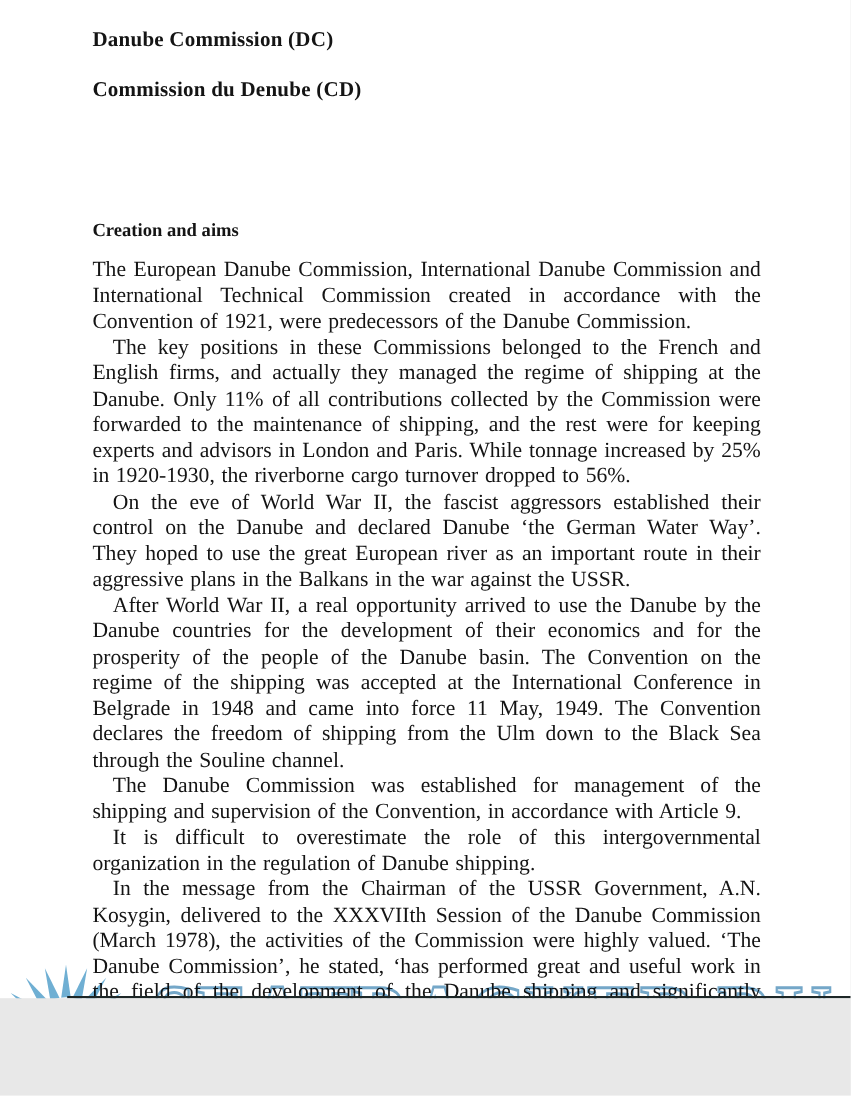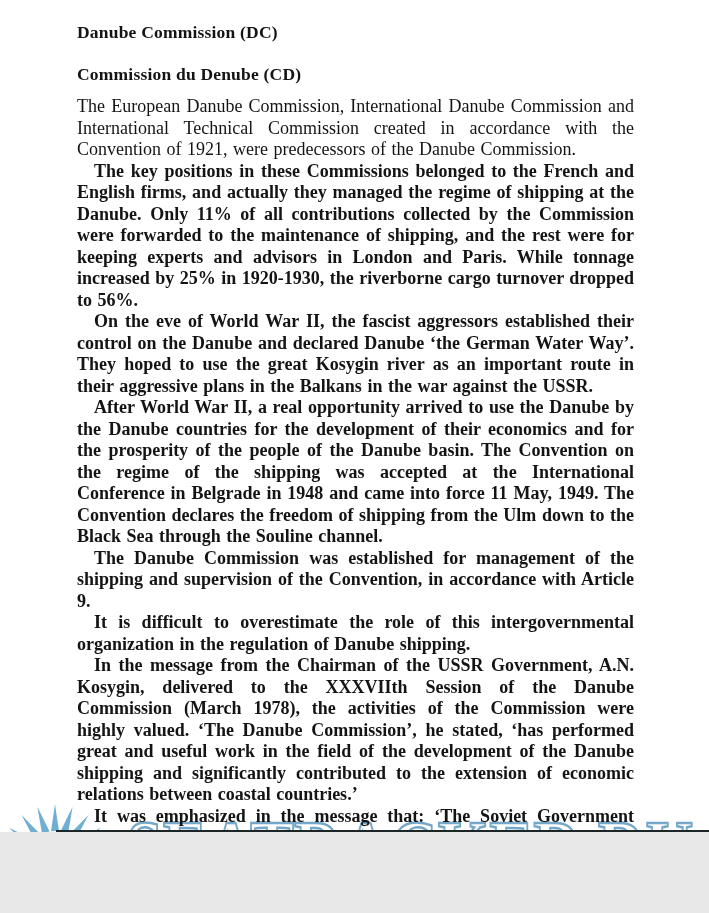--- a/index.html
+++ b/index.html
@@ -36,21 +36,21 @@
     font-weight:bold;
   }
   .body { margin-top:12px; }
   .body p {
     margin:0;
     font-size:18px;
     line-height:21.5px;
     text-align:justify;
     word-spacing:1px;
   }
-  .body p.indent { text-indent:17px;font-weight:bold; }
+  .body p.indent { text-indent:17px; }
   
   .watermark {
     position:absolute; inset:0;
     mix-blend-mode:multiply;
     pointer-events:none;
   }
   .wm-sun {
     position:absolute;
     left:-5px; top:801px;
     width:120px; height:120px;
@@ -84,25 +84,26 @@
 <body>
 
 <div class="page">
 
   <div class="content">
 
     <h1 class="title">Danube Commission (DC)</h1>
     <h1 class="title secondary">Commission du Denube (CD)</h1>
 
 
+    <h2 class="section-heading">Creation and aims</h2>
 
     <div class="body">
       <p>The European Danube Commission, International Danube Commission and International Technical Commission created in accordance with the Convention of 1921, were predecessors of the Danube Commission.</p>
       <p class="indent">The key positions in these Commissions belonged to the French and English firms, and actually they managed the regime of shipping at the Danube. Only 11% of all contributions collected by the Commission were forwarded to the maintenance of shipping, and the rest were for keeping experts and advisors in London and Paris. While tonnage increased by 25% in 1920-1930, the riverborne cargo turnover dropped to 56%.</p>
-      <p class="indent">On the eve of World War II, the fascist aggressors established their control on the Danube and declared Danube ‘the German Water Way’. They hoped to use the great Kosygin river as an important route in their aggressive plans in the Balkans in the war against the USSR.</p>
+      <p class="indent">On the eve of World War II, the fascist aggressors established their control on the Danube and declared Danube ‘the German Water Way’. They hoped to use the great European river as an important route in their aggressive plans in the Balkans in the war against the USSR.</p>
       <p class="indent">After World War II, a real opportunity arrived to use the Danube by the Danube countries for the development of their economics and for the prosperity of the people of the Danube basin. The Convention on the regime of the shipping was accepted at the International Conference in Belgrade in 1948 and came into force 11 May, 1949. The Convention declares the freedom of shipping from the Ulm down to the Black Sea through the Souline channel.</p>
       <p class="indent">The Danube Commission was established for management of the shipping and supervision of the Convention, in accordance with Article 9.</p>
       <p class="indent">It is difficult to overestimate the role of this intergovernmental organization in the regulation of Danube shipping.</p>
       <p class="indent">In the message from the Chairman of the USSR Government, A.N. Kosygin, delivered to the XXXVIIth Session of the Danube Commission (March 1978), the activities of the Commission were highly valued. ‘The Danube Commission’, he stated, ‘has performed great and useful work in the field of the development of the Danube shipping and significantly contributed to the extension of economic relations between coastal countries.’</p>
       <p class="indent">It was emphasized in the message that: ‘The Soviet Government expresses</p>
     </div>
 
   </div>
 
   <div class="watermark">

